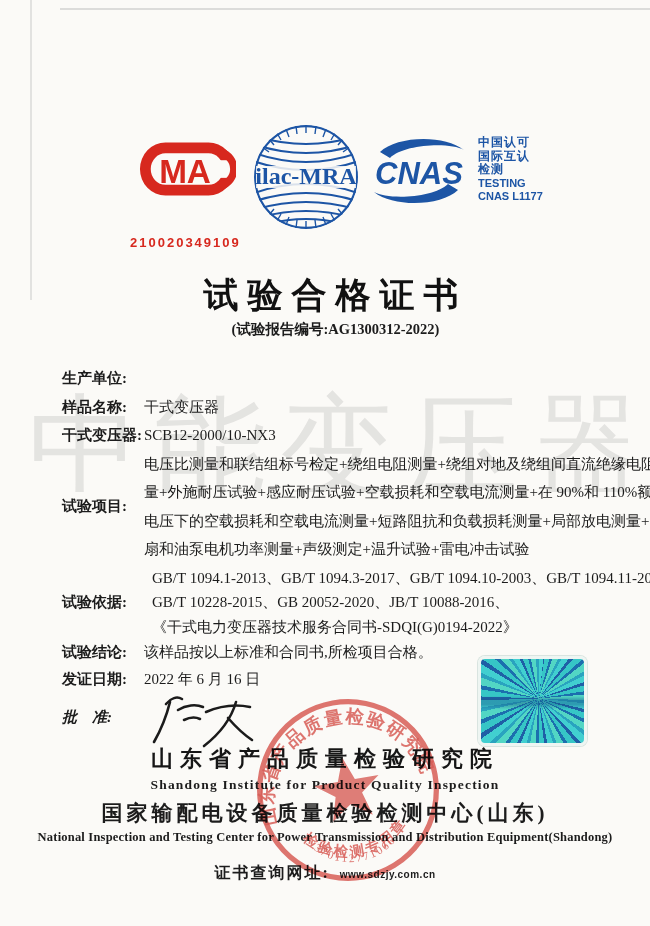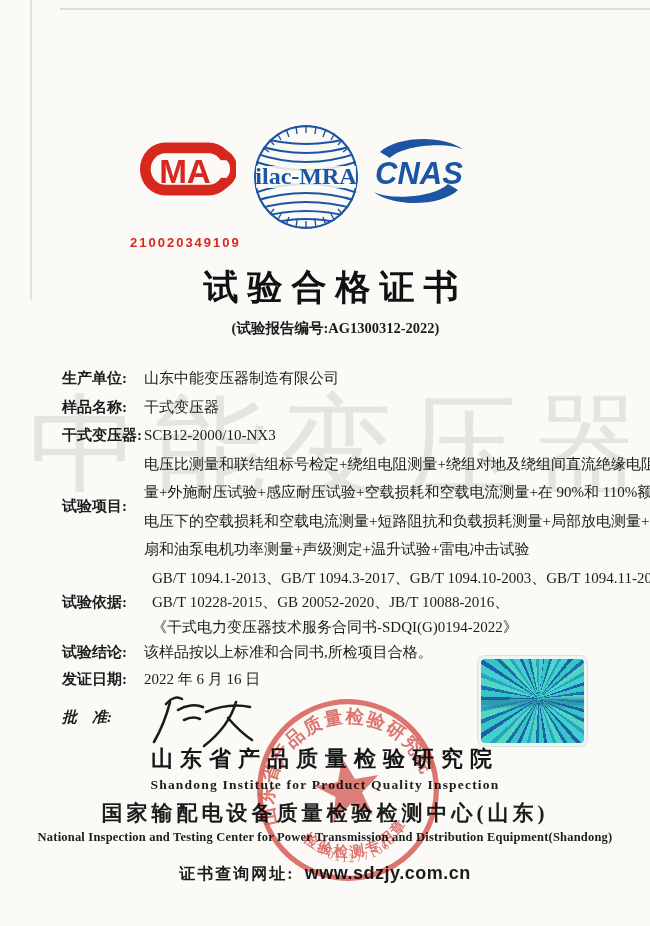--- a/index.html
+++ b/index.html
@@ -29,24 +29,24 @@
   .ilac { position:absolute; left:252px; top:3px; width:108px; height:108px; }
   .cnas { position:absolute; left:366px; top:18px; width:106px; height:66px; }
   .cnas-side {
     position:absolute; left:478px; top:16px;
     font-family:"Liberation Sans", sans-serif;
     font-size:11px; font-weight:bold; color:#1d55a5; line-height:13.5px; white-space:nowrap;
   }
   .cnas-side .cn { font-size:12px; letter-spacing:1px; }
 
   
-  .title-block { position:absolute; top:264px; left:0; width:630px; text-align:center;padding-left:41px; }
+  .title-block { position:absolute; top:272px; left:0; width:630px; text-align:center;padding-left:41px; }
   .cert-title { font-size:35px; font-weight:bold; letter-spacing:9px; color:#111; }
   .cert-no { margin-top:8px; font-size:15px; font-weight:bold; letter-spacing:0.5px; }
-  .cert-report { margin-top:8px; font-size:14.5px; font-weight:bold; }
+  .cert-report { margin-top:1px; font-size:14.5px; font-weight:bold; }
 
   
   .watermark {
     position:absolute; top:372px; left:28px; width:600px; height:120px;
     font-size:112px; font-weight:normal; letter-spacing:14px;
     color:rgba(120,120,120,0.17);
     white-space:nowrap; overflow:hidden; pointer-events:none;
     font-family:"Liberation Serif", serif;
   }
 
@@ -89,21 +89,21 @@
   }
 
   
   .footer { position:absolute; top:744px; left:0; width:650px; text-align:center; }
   .org-cn1 { font-size:22px; font-weight:bold; letter-spacing:7px; color:#161616; }
   .org-en1 { margin-top:3px; font-size:13.5px; font-weight:bold; letter-spacing:1.2px; }
   .org-cn2 { margin-top:6px; font-size:21px; font-weight:bold; letter-spacing:4px; }
   .org-en2 { margin-top:3px; font-size:12.5px; font-weight:bold; letter-spacing:0.2px; }
   .query { margin-top:18px; font-size:16px; font-weight:bold; letter-spacing:2px; }
   .query .url {
-    font-family:"Liberation Sans", sans-serif; font-size:18px; letter-spacing:0.5px;
+    font-family:"Liberation Sans", sans-serif; font-size:10px; letter-spacing:0.5px;
     font-weight:bold; margin-left:10px;
   }
 </style>
 </head>
 <body>
 
 <div class="page">
   <div class="scan-h"></div>
   <div class="scan-v"></div>
 
@@ -143,35 +143,39 @@
       <rect x="4" y="43" width="100" height="22" fill="#fbfaf7" opacity="0.85"></rect>
       <text x="54" y="61" text-anchor="middle" font-family="Liberation Serif, serif" font-size="24" font-weight="bold" fill="#1d55a5">ilac-MRA</text>
     </svg>
 
     <svg class="cnas" viewBox="0 0 106 66">
       <path d="M14,14 C30,-2 78,-4 98,12 C84,4 38,6 24,20 Z" fill="#1d55a5"></path>
       <path d="M92,52 C76,68 28,70 8,54 C22,62 68,60 82,46 Z" fill="#1d55a5"></path>
       <text x="53" y="46" text-anchor="middle" font-family="Liberation Sans, sans-serif" font-size="31" font-weight="bold" font-style="italic" fill="#1d55a5">CNAS</text>
     </svg>
 
+    <div class="cnas-side">
+      <div class="cn">中国认可</div>
+      <div class="cn">国际互认</div>
+      <div class="cn">检测</div>
+      <div>TESTING</div>
+      <div>CNAS L1177</div>
+    </div>
   </div>
 
   <div class="title-block">
     <div class="cert-title">试验合格证书</div>
     <div class="cert-report">(试验报告编号:AG1300312-2022)</div>
   </div>
 
   <div class="watermark">中能变压器</div>
 
   <div class="fields">
     <div class="frow">
       <div class="flabel">生产单位:</div>
-      <div class="fvalue">
-          <div>山东中能变压器制造有限公司</div>
-        </div>
     </div>
     <div class="frow">
       <div class="flabel">样品名称:</div>
       <div class="fvalue">
           <div>干式变压器</div>
         </div>
     </div>
     <div class="frow">
       <div class="flabel">干式变压器:</div>
       <div class="fvalue">

